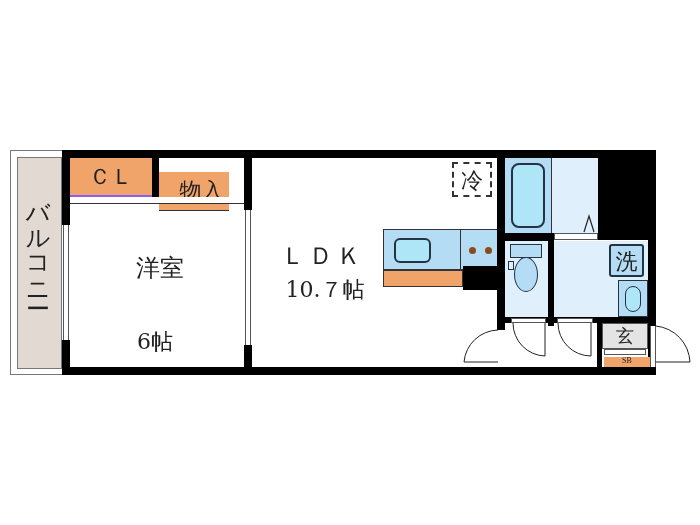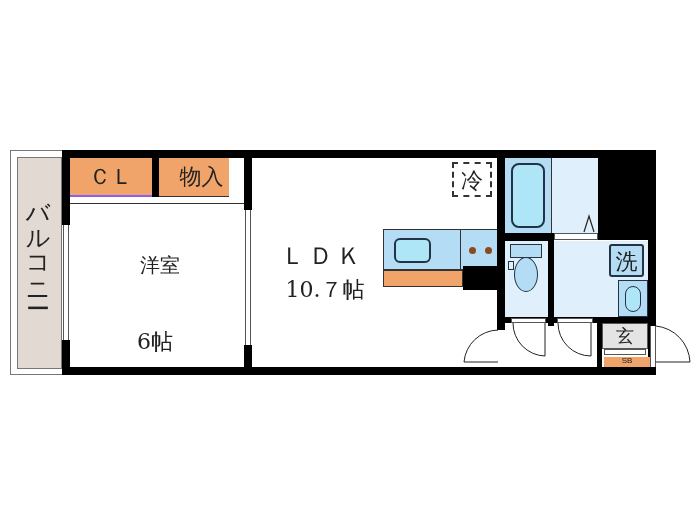--- a/index.html
+++ b/index.html
@@ -1,20 +1,20 @@
 <!DOCTYPE html>
 <html><head>
 <meta charset="utf-8">
 <style>
   html, body { margin:0; padding:0; background:#ffffff; }
   body { width:700px; height:525px; position:relative; overflow:hidden; font-family:"DejaVu Serif", serif; }
   .abs { position:absolute; box-sizing:border-box; }
   .wall { background:#000; position:absolute; }
   .jp { font-family:"DejaVu Serif", serif; color:#222; }
-  .label-sans { font-family:Liberation Sans, sans-serif; color:#222; }
+  .label-sans { font-family:Liberation Serif, serif; color:#222; }
   svg { position:absolute; left:0; top:0; }
 </style>
 </head>
 <body>
 
 <div class="abs" style="left:10px;top:150px;width:55px;height:225px;border:1px solid #777;background:#fff;"></div>
 <div class="abs" style="left:17px;top:157px;width:45px;height:212px;background:#e2d9d2;border:1px solid #777;">
   <div class="abs jp" style="left:8px;top:28px;width:28px;font-size:24px;line-height:32px;writing-mode:vertical-rl;">バルコニー</div>
 </div>
 
@@ -25,26 +25,26 @@
 
 <div class="abs" style="left:63px;top:225px;width:6px;height:115px;border-left:1px solid #555;border-right:1px solid #555;background:#fff;"></div>
 
 <div class="wall" style="left:598px;top:150px;width:58px;height:90px;"></div>
 <div class="wall" style="left:648px;top:150px;width:8px;height:225px;"></div>
 
 <div class="abs" style="left:70px;top:158px;width:82px;height:39px;background:#f0a46a;border-bottom:2px solid #8b5cf6;">
   <div class="abs jp" style="left:0;top:4px;width:82px;text-align:center;font-size:22px;">ＣＬ</div>
 </div>
 <div class="wall" style="left:152px;top:158px;width:7px;height:46px;"></div>
-<div class="abs" style="left:159px;top:158px;width:70px;height:39px;background:#f0a46a;border-bottom:1px solid #333;">
+<div class="abs" style="left:159px;top:172px;width:70px;height:39px;background:#f0a46a;border-bottom:1px solid #333;">
   <div class="abs jp" style="left:0;top:4px;width:85px;text-align:center;font-size:22px;">物入</div>
 </div>
 <div class="abs" style="left:70px;top:197px;width:174px;height:7px;border-bottom:1px solid #333;background:#fff;"></div>
 
-<div class="abs jp" style="left:120px;top:252px;width:80px;text-align:center;font-size:20px;">洋室</div>
+<div class="abs jp" style="left:120px;top:252px;width:80px;text-align:center;font-size:24px;">洋室</div>
 <div class="abs jp" style="left:115px;top:283px;width:80px;text-align:center;font-size:22px;margin-top:44px;">6帖</div>
 
 <div class="wall" style="left:244px;top:150px;width:8px;height:60px;"></div>
 <div class="abs" style="left:245px;top:210px;width:6px;height:135px;border-left:1px solid #555;border-right:1px solid #555;background:#fff;"></div>
 <div class="wall" style="left:244px;top:345px;width:8px;height:30px;"></div>
 
 <div class="abs jp" style="left:268px;top:240px;width:110px;text-align:center;font-size:24px;letter-spacing:4px;">ＬＤＫ</div>
 <div class="abs jp" style="left:270px;top:275px;width:110px;text-align:center;font-size:22px;">10.７帖</div>
 
 <div class="abs" style="left:452px;top:162px;width:40px;height:35px;border:2px dashed #333;">

